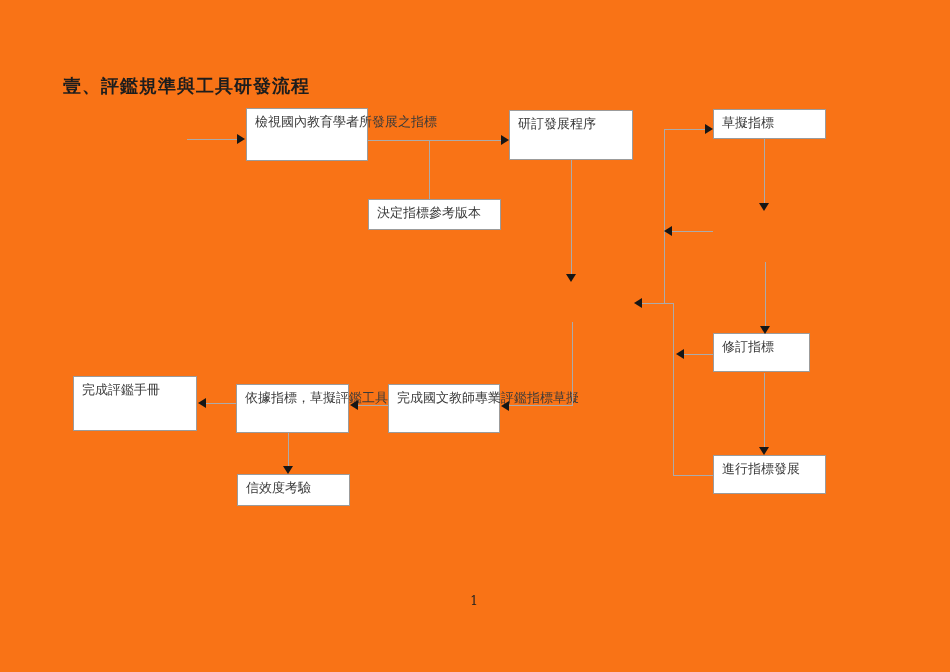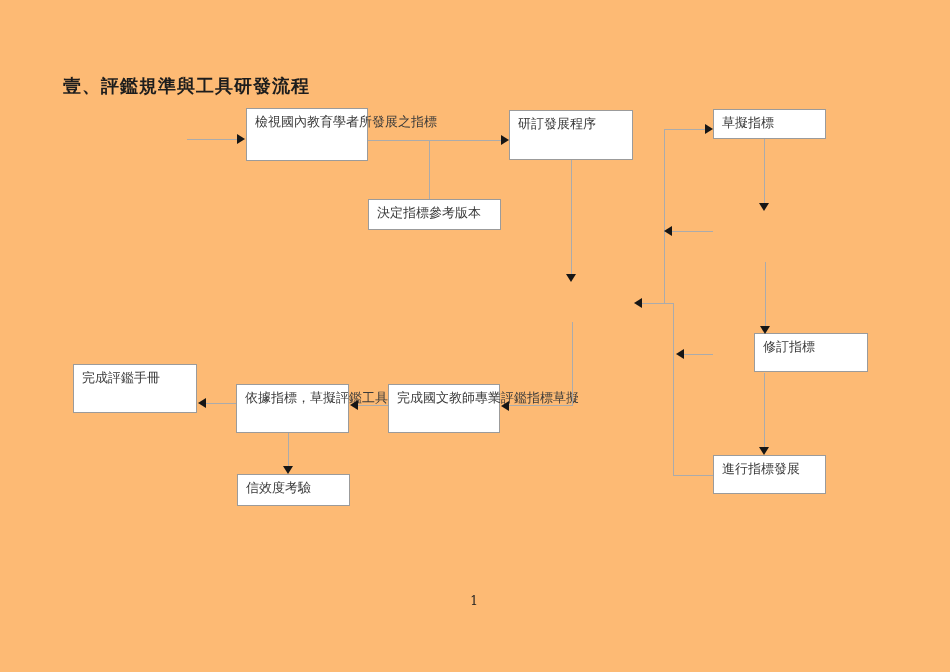--- a/index.html
+++ b/index.html
@@ -1,16 +1,16 @@
 <!DOCTYPE html>
 <html><head>
 <meta charset="utf-8">
 <style>
   html,body{margin:0;padding:0;background:#ffffff;}
-  .page{position:relative;width:950px;height:672px;background:#fdba74;overflow:hidden;
+  .page{position:relative;width:950px;height:672px;background:#f97316;overflow:hidden;
         font-family:"DejaVu Serif","Liberation Serif",serif;}
   .title{position:absolute;left:63px;top:74px;margin:0;font-size:18px;font-weight:bold;
          color:#1d1d1d;letter-spacing:1px;white-space:nowrap;}
   .node{position:absolute;box-sizing:border-box;border:1px solid #9b9b9b;background:#ffffff;
         padding:3px 0 0 8px;}
   .nlabel{display:block;font-size:13px;line-height:19px;color:#3a3a3a;white-space:pre;}
   .hline{position:absolute;height:1px;background:#ababab;}
   .vline{position:absolute;width:1px;background:#ababab;}
   .arr{position:absolute;width:0;height:0;}
   .arr-r{border-left:8px solid #161616;border-top:5px solid transparent;border-bottom:5px solid transparent;}
@@ -37,38 +37,38 @@
 
   <div class="node" style="left:713px;top:109px;width:113px;height:30px">
     <span class="nlabel">草擬指標</span>
   </div>
 
   <div class="node" style="left:509px;top:110px;width:124px;height:50px">
     <span class="nlabel">研訂發展程序</span>
   </div>
 
 
-  <div class="node" style="left:754px;top:333px;width:114px;height:39px">
+  <div class="node" style="left:713px;top:333px;width:97px;height:39px">
     <span class="nlabel">修訂指標</span>
   </div>
 
   <div class="node" style="left:713px;top:455px;width:113px;height:39px">
     <span class="nlabel">進行指標發展</span>
   </div>
 
 
   <div class="node" style="left:388px;top:384px;width:112px;height:49px">
     <span class="nlabel">完成國文教師專業評鑑指標草擬</span>
   </div>
 
   <div class="node" style="left:236px;top:384px;width:113px;height:49px">
     <span class="nlabel">依據指標，草擬評鑑工具</span>
   </div>
 
-  <div class="node" style="left:73px;top:364px;width:124px;height:49px">
+  <div class="node" style="left:73px;top:376px;width:124px;height:55px">
     <span class="nlabel">完成評鑑手冊</span>
   </div>
 
   <div class="node" style="left:237px;top:474px;width:113px;height:32px">
     <span class="nlabel">信效度考驗</span>
   </div>
 
   <div class="hline" style="left:187px;top:139px;width:50px"></div>
   <div class="hline" style="left:368px;top:140px;width:133px"></div>
   <div class="vline" style="left:429px;top:140px;height:59px"></div>

